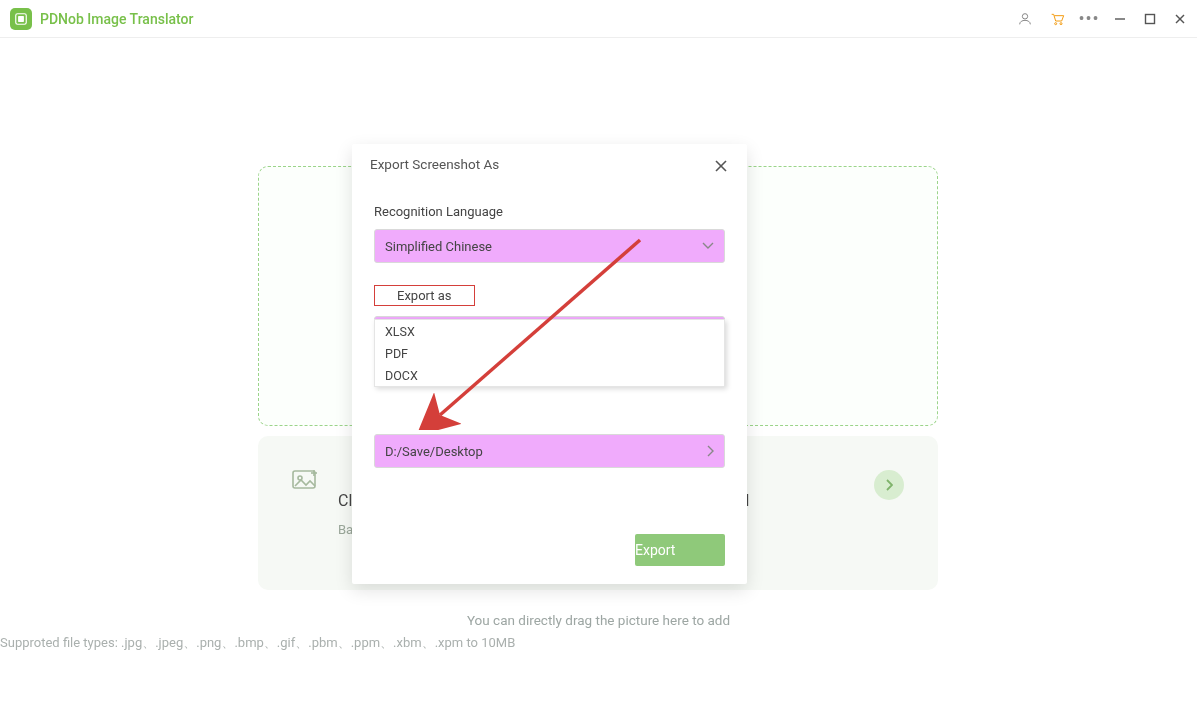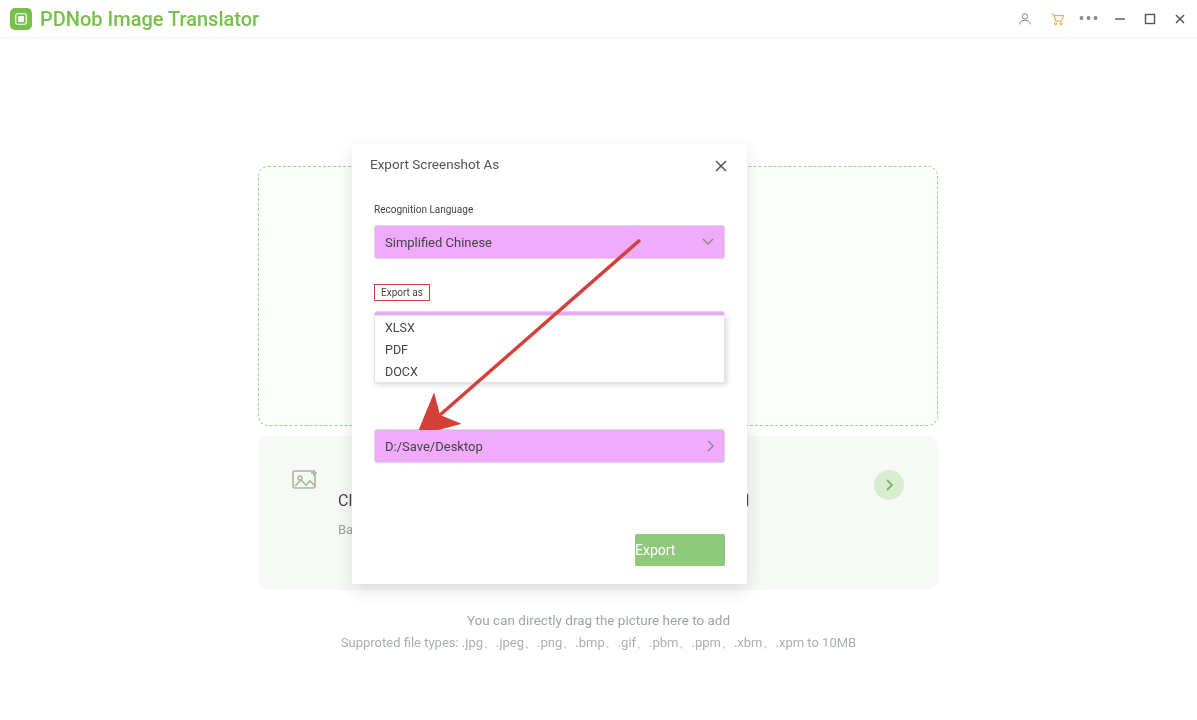--- a/index.html
+++ b/index.html
@@ -14,21 +14,21 @@
   }
   .logo {
     width: 22px; height: 22px;
     background: #78c04a;
     border-radius: 5px;
     display: inline-flex;
     align-items: center; justify-content: center;
     margin-right: 8px;
   }
   .logo svg { fill: #fff; }
-  .app-title { font-size: 20px; color: #78c04a; font-weight: 500; flex: 0 0 auto; }
+  .app-title { font-size: 14px; color: #78c04a; font-weight: 500; flex: 0 0 auto; }
   .titlebar-spacer { flex: 1 1 auto; }
   .title-icons { display: flex; align-items: center; gap: 16px; }
   .ticon { width: 16px; height: 16px; display: inline-flex; align-items: center; justify-content: center; color: #888; cursor: pointer; }
   .ticon svg { stroke: currentColor; fill: none; stroke-width: 1.5; }
   .ticon.cart { color: #f39c12; }
   .ticon.dots { color: #888; font-size: 18px; letter-spacing: 1px; }
   .win-btn { width: 14px; height: 14px; display: inline-flex; align-items: center; justify-content: center; color: #555; cursor: pointer; }
 
   .main {
     position: relative;
@@ -83,21 +83,21 @@
     left: 0; width: 100%;
     top: 574px;
     text-align: center;
     font-size: 13.5px;
     color: #9da6a3;
   }
   .hint2 {
     position: absolute;
     left: 0; width: 100%;
     top: 596px;
-    text-align: center;
+    text-align: left;
     font-size: 13px;
     color: #aab0ae;
   }
 
   
   .modal {
     position: absolute;
     left: 352px; top: 106px;
     width: 395px; height: 440px;
     background: #fff;
@@ -108,25 +108,25 @@
   .modal-header {
     height: 40px;
     display: flex;
     align-items: center;
     justify-content: space-between;
     padding: 0 18px;
   }
   .modal-title { font-size: 13.5px; color: #555; }
   .modal-close { width: 14px; height: 14px; color: #555; cursor: pointer; }
   .modal-body { padding: 20px 22px 0 22px; }
-  .field-label { font-size: 10px; color: #444; margin-bottom: 10px; display: block; }
+  .field-label { font-size: 13px; color: #444; margin-bottom: 10px; display: block; }
   .field-label.framed {
     display: inline-block;
     border: 1.5px solid #d43f3a;
-    padding: 2px 6px;
+    padding: 2px 22px;
   }
   .select, .textfield, .pathfield {
     width: 100%;
     height: 34px;
     border: 1px solid #d9d9d9;
     border-radius: 3px;
     display: flex;
     align-items: center;
     justify-content: space-between;
     padding: 0 10px;

